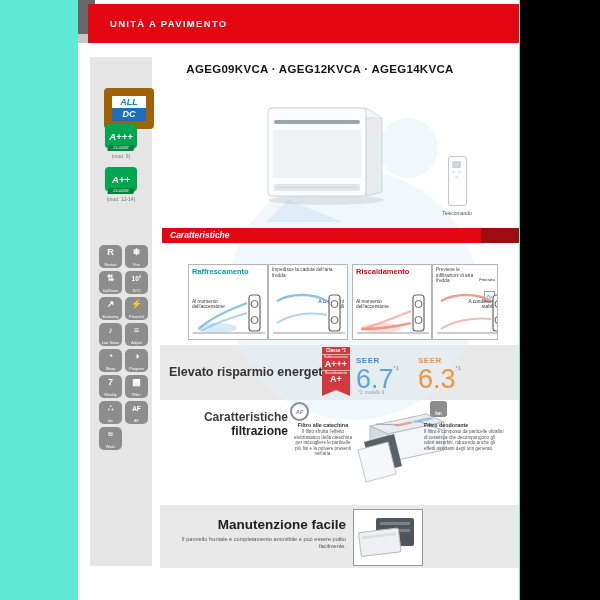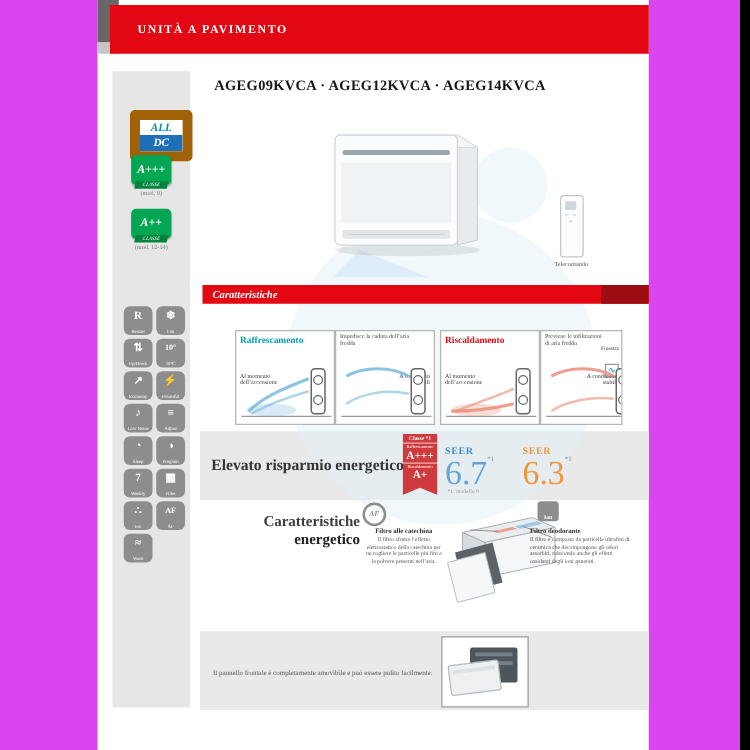--- a/index.html
+++ b/index.html
@@ -1,30 +1,30 @@
 <!DOCTYPE html>
 <html><head>
 <meta charset="utf-8">
 <style>
   html,body{margin:0;padding:0;background:#000;}
-  .canvas{position:relative;width:592px;height:600px;background:#d946ef;overflow:hidden;
-          font-family:Liberation Serif, serif;-webkit-font-smoothing:antialiased;}
+  .canvas{position:relative;width:520px;height:600px;background:#5eead4;overflow:hidden;
+          font-family:Liberation Sans, sans-serif;-webkit-font-smoothing:antialiased;}
   .page{position:absolute;left:78px;top:0;width:441px;height:600px;background:#ffffff;}
   .abs{position:absolute;}
   .c2{z-index:2;}
 
   
   .wm{z-index:1;border-radius:50%;background:#e2f1f9;opacity:.5;}
 
   
   .tab{left:0;top:0;width:17px;height:34px;background:#676767;}
   .tabstub{left:0;top:34px;width:15px;height:9px;background:#c6c6c6;}
   .redbar{left:10px;top:4px;right:0;height:39px;background:#e30613;display:flex;align-items:center;}
   .redbar span{color:#fff;font-size:9.5px;font-weight:bold;letter-spacing:1.3px;padding-left:22px;}
-  .models{left:36px;top:63px;width:380px;text-align:center;font-size:11.5px;font-weight:bold;color:#151515;letter-spacing:.3px;}
+  .models{left:52px;top:63px;width:380px;text-align:center;font-size:11.5px;font-weight:bold;color:#151515;letter-spacing:.3px;}
 
   
   .sidebar{left:12px;top:57px;width:62px;height:509px;background:#e6e6e6;}
   .alldc{left:14px;top:31px;width:34px;border-radius:4px;overflow:hidden;border:8px solid #a16207;background:#fff;text-align:center;}
   .alldc .t{display:block;color:#0a8f9e;font-weight:bold;font-style:italic;font-size:9px;line-height:12px;background:#fff;}
   .alldc .b{display:block;color:#fff;font-weight:bold;font-style:italic;font-size:9px;line-height:13px;background:#1d6fb8;}
   .cbadge{width:32px;height:24px;background:#00a651;border-radius:4px;color:#fff;font-weight:bold;font-style:italic;
           font-size:9.5px;display:flex;align-items:center;justify-content:center;box-shadow:0 1px 1px rgba(0,0,0,.25);}
   .cribbon{width:26px;margin-top:-3px;background:#00843d;color:#fff;font-size:4px;font-style:italic;text-align:center;
            line-height:6px;transform:skewX(-12deg);}
@@ -288,21 +288,21 @@
       </div>
       <div class="eg scop c2">
         <div class="glab">SEER</div>
         <span class="gval">6.3</span><span class="gsup">*1</span>
       </div>
       <div class="e-note c2">*1: modello 9</div>
     </div>
 
     <div class="abs filhead c2">
       <div>Caratteristiche</div>
-      <div class="hb">energetico</div>
+      <div class="hb">filtrazione</div>
     </div>
     <div class="abs aficon c2">AF</div>
     <div class="abs catechin c2">
       <div class="ftitle">Filtro alle catechina</div>
       <div class="ftext">Il filtro sfrutta l’effetto elettrostatico della catechina per raccogliere le particelle più fini e la polvere presenti nell’aria.</div>
     </div>
     <svg class="abs c2" style="left:276px;top:402px;width:92px;height:86px;" viewBox="0 0 92 86">
       <polygon points="16,24 72,12 90,20 34,32" fill="#e9edef" stroke="#a8aeb2" stroke-width="0.8"></polygon>
       <polygon points="34,32 90,20 90,48 34,60" fill="#f4f6f7" stroke="#a8aeb2" stroke-width="0.8"></polygon>
       <polygon points="16,24 34,32 34,60 16,52" fill="#d8dcdf" stroke="#a8aeb2" stroke-width="0.8"></polygon>
@@ -313,20 +313,21 @@
       <line x1="22" y1="22" x2="44" y2="23" stroke="#888" stroke-width="0.7"></line>
       <line x1="88" y1="28" x2="64" y2="19" stroke="#888" stroke-width="0.7"></line>
     </svg>
     <div class="abs ionicon c2">Ion</div>
     <div class="abs deo c2">
       <div class="ftitle">Filtro deodorante</div>
       <div class="ftext">Il filtro è composto da particelle ultrafini di ceramica che decompongono gli odori assorbiti, riducendo anche gli effetti ossidanti degli ioni generati.</div>
     </div>
 
     <div class="abs maint">
+      <div class="m-head c2">Manutenzione facile</div>
       <div class="m-body c2">Il pannello frontale è completamente amovibile e può essere pulito facilmente.</div>
       <div class="m-img c2">
         <svg width="66" height="53" viewBox="0 0 66 53">
           <rect x="22" y="8" width="38" height="28" rx="2" fill="#4e565c"></rect>
           <rect x="26" y="12" width="30" height="3" fill="#768089"></rect>
           <rect x="26" y="19" width="30" height="3" fill="#768089"></rect>
           <g transform="rotate(-7 28 34)">
             <rect x="6" y="20" width="40" height="24" rx="2" fill="#eef0f2" stroke="#b5bcc0" stroke-width="1"></rect>
             <rect x="9" y="24" width="34" height="3" fill="#dde1e4"></rect>
           </g>

